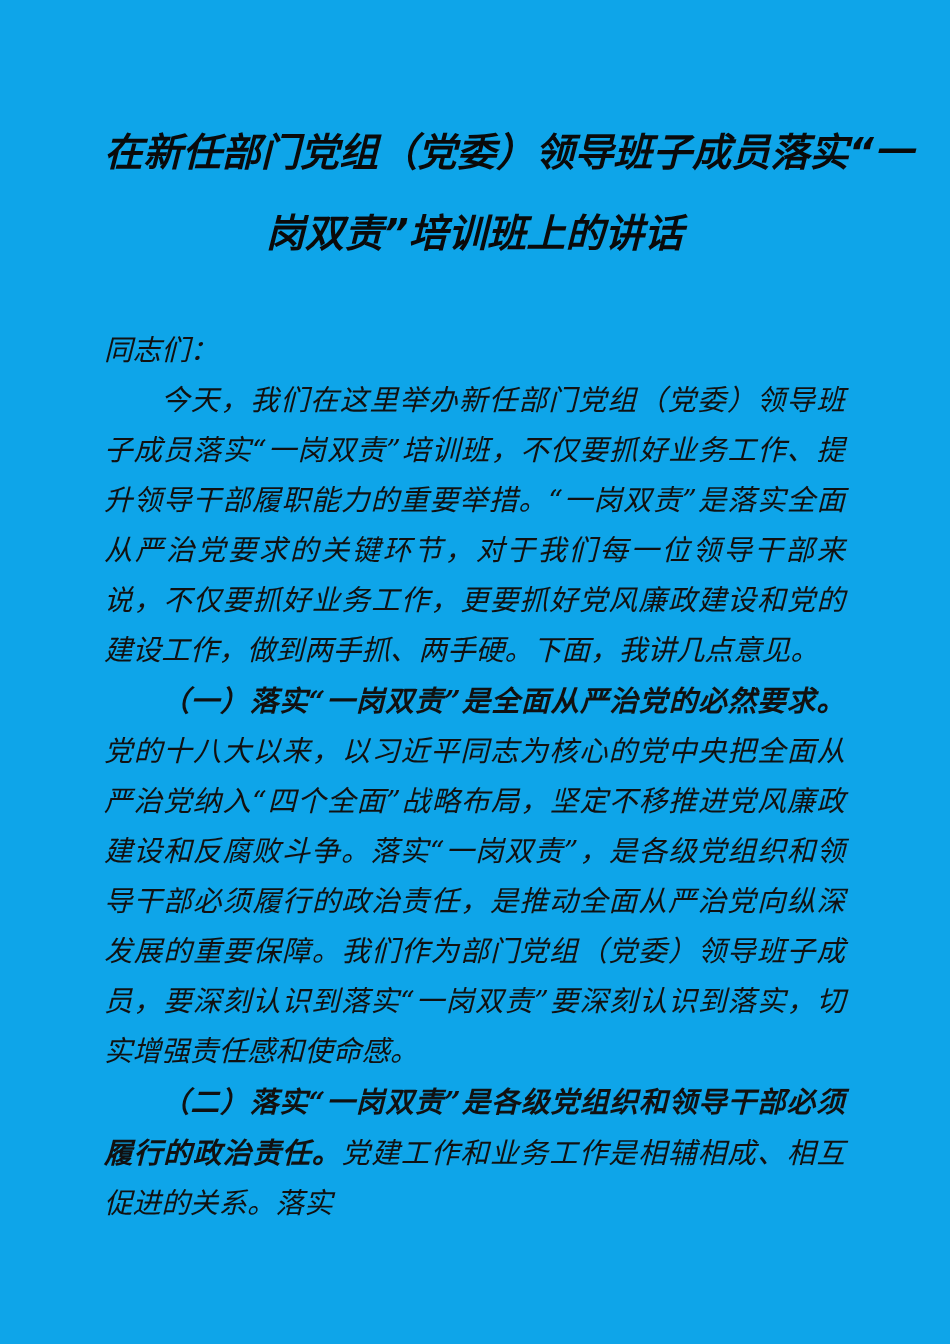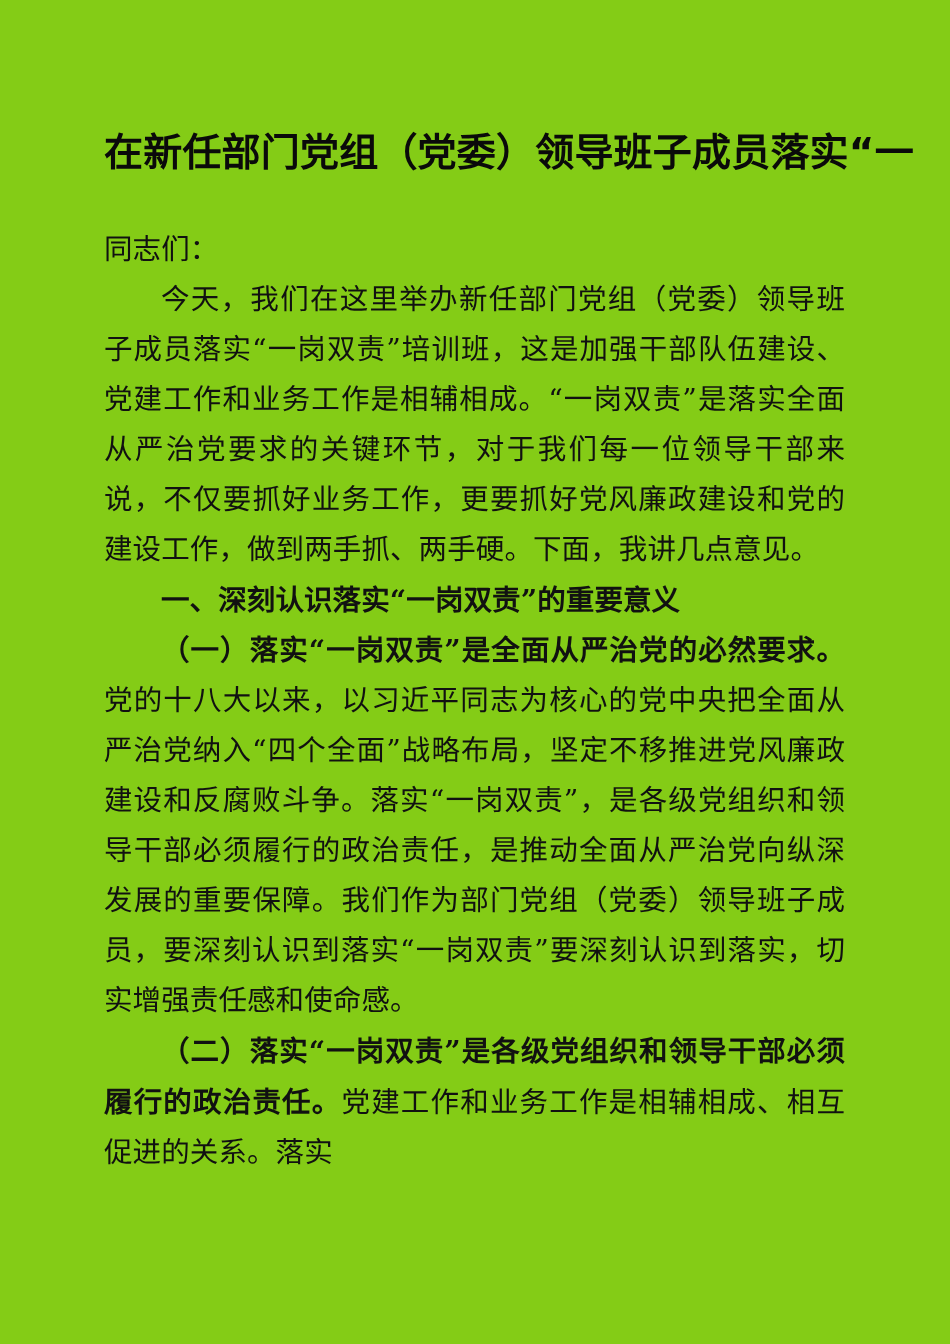--- a/index.html
+++ b/index.html
@@ -14,23 +14,24 @@
     overflow: hidden;
     font-family: "DejaVu Serif", "Liberation Serif", serif;
     color: #000000;
     -webkit-font-smoothing: antialiased;
   }
 
   .page {
     position: relative;
     width: 950px;
     height: 1344px;
-    background: #84cc16;
+    background: #0ea5e9;
     box-sizing: border-box;
     padding: 0 105px 0 104px;
+    font-style: italic;
   }
 
   
   .doc-title {
     margin: 0;
     padding-top: 112px;
     font-family: "DejaVu Sans", "Liberation Sans", sans-serif;
     font-weight: 700;
     font-size: 39px;
     line-height: 81px;
@@ -42,21 +43,21 @@
     display: block;
   }
   .doc-title .tline-1 {
     text-align: justify;
     text-align-last: justify;
     white-space: nowrap;
   }
 
   
   .body-block {
-    margin-top: 32px;
+    margin-top: 52px;
   }
 
   p.para {
     margin: 0;
     font-size: 28.5px;
     line-height: 50px;
     text-align: justify;
     text-justify: inter-character;
     text-align-last: left;
     letter-spacing: 0.1px;
@@ -82,28 +83,28 @@
     font-weight: 700;
   }
 </style>
 </head>
 <body>
 
 <div class="page">
 
   <h1 class="doc-title">
     <span class="tline tline-1">在新任部门党组（党委）领导班子成员落实“一</span>
+    <span class="tline tline-2">岗双责”培训班上的讲话</span>
   </h1>
 
   <div class="body-block">
 
     <p class="para salutation">同志们：</p>
 
-    <p class="para indent">今天，我们在这里举办新任部门党组（党委）领导班子成员落实“一岗双责”培训班，这是加强干部队伍建设、党建工作和业务工作是相辅相成。“一岗双责”是落实全面从严治党要求的关键环节，对于我们每一位领导干部来说，不仅要抓好业务工作，更要抓好党风廉政建设和党的建设工作，做到两手抓、两手硬。下面，我讲几点意见。</p>
+    <p class="para indent">今天，我们在这里举办新任部门党组（党委）领导班子成员落实“一岗双责”培训班，不仅要抓好业务工作、提升领导干部履职能力的重要举措。“一岗双责”是落实全面从严治党要求的关键环节，对于我们每一位领导干部来说，不仅要抓好业务工作，更要抓好党风廉政建设和党的建设工作，做到两手抓、两手硬。下面，我讲几点意见。</p>
 
-    <p class="para heading-1">一、深刻认识落实“一岗双责”的重要意义</p>
 
     <p class="para indent"><span class="lead">（一）落实“一岗双责”是全面从严治党的必然要求。</span><span>党的十八大以来，以习近平同志为核心的党中央把全面从严治党纳入“四个全面”战略布局，坚定不移推进党风廉政建设和反腐败斗争。落实“一岗双责”，是各级党组织和领导干部必须履行的政治责任，是推动全面从严治党向纵深发展的重要保障。我们作为部门党组（党委）领导班子成员，要深刻认识到落实“一岗双责”要深刻认识到落实，切实增强责任感和使命感。</span></p>
 
     <p class="para indent"><span class="lead">（二）落实“一岗双责”是各级党组织和领导干部必须履行的政治责任。</span><span>党建工作和业务工作是相辅相成、相互促进的关系。落实</span></p>
 
   </div>
 </div>
 
 </body></html>

